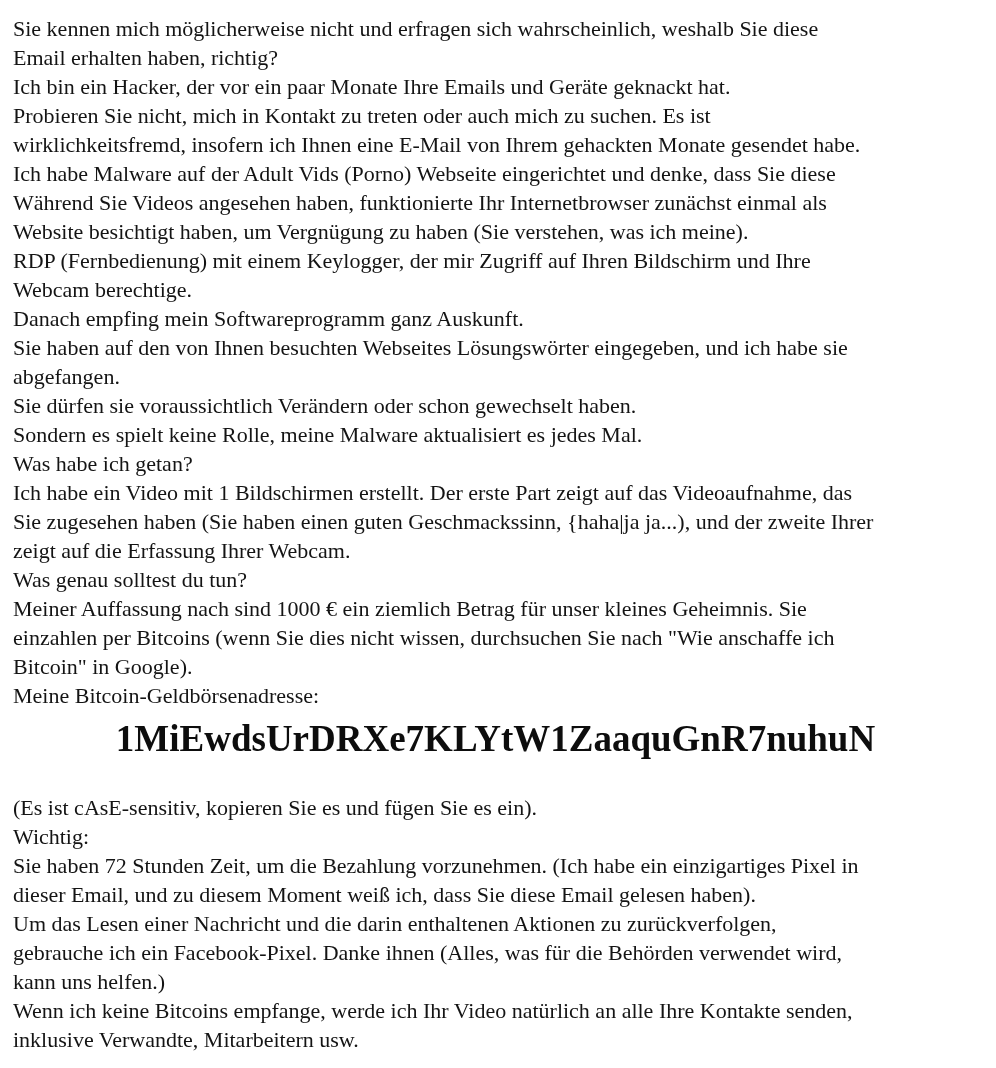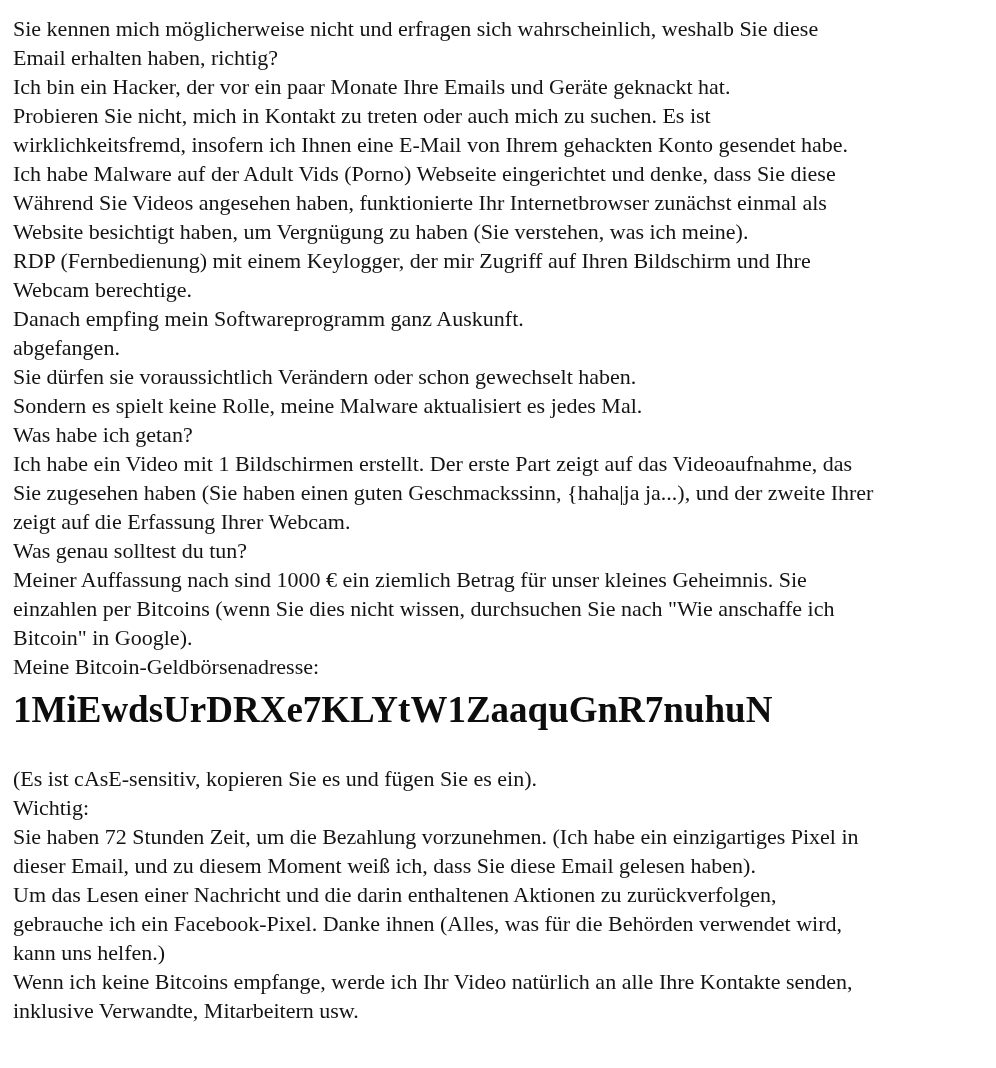--- a/index.html
+++ b/index.html
@@ -22,39 +22,41 @@
     white-space: nowrap;
     height: 29px;
   }
   .btc-address {
     font-size: 37px;
     font-weight: bold;
     line-height: 48px;
     margin: 5px 0 30px 0;
     white-space: nowrap;
     color: #0d0d0d;
+    text-align: center;
   }
 </style>
 </head>
 <body>
 
 <div class="page">
 
   <div>
     <div class="line">Sie kennen mich möglicherweise nicht und erfragen sich wahrscheinlich, weshalb Sie diese</div>
     <div class="line">Email erhalten haben, richtig?</div>
     <div class="line">Ich bin ein Hacker, der vor ein paar Monate Ihre Emails und Geräte geknackt hat.</div>
     <div class="line">Probieren Sie nicht, mich in Kontakt zu treten oder auch mich zu suchen. Es ist</div>
-    <div class="line">wirklichkeitsfremd, insofern ich Ihnen eine E-Mail von Ihrem gehackten Konto gesendet habe.</div>
+    <div class="line">wirklichkeitsfremd, insofern ich Ihnen eine E-Mail von Ihrem gehackten Monate gesendet habe.</div>
     <div class="line">Ich habe Malware auf der Adult Vids (Porno) Webseite eingerichtet und denke, dass Sie diese</div>
     <div class="line">Während Sie Videos angesehen haben, funktionierte Ihr Internetbrowser zunächst einmal als</div>
     <div class="line">Website besichtigt haben, um Vergnügung zu haben (Sie verstehen, was ich meine).</div>
     <div class="line">RDP (Fernbedienung) mit einem Keylogger, der mir Zugriff auf Ihren Bildschirm und Ihre</div>
     <div class="line">Webcam berechtige.</div>
     <div class="line">Danach empfing mein Softwareprogramm ganz Auskunft.</div>
+    <div class="line">Sie haben auf den von Ihnen besuchten Webseites Lösungswörter eingegeben, und ich habe sie</div>
     <div class="line">abgefangen.</div>
     <div class="line">Sie dürfen sie voraussichtlich Verändern oder schon gewechselt haben.</div>
     <div class="line">Sondern es spielt keine Rolle, meine Malware aktualisiert es jedes Mal.</div>
     <div class="line">Was habe ich getan?</div>
     <div class="line">Ich habe ein Video mit 1 Bildschirmen erstellt. Der erste Part zeigt auf das Videoaufnahme, das</div>
     <div class="line">Sie zugesehen haben (Sie haben einen guten Geschmackssinn, {haha|ja ja...), und der zweite Ihrer</div>
     <div class="line">zeigt auf die Erfassung Ihrer Webcam.</div>
     <div class="line">Was genau solltest du tun?</div>
     <div class="line">Meiner Auffassung nach sind 1000 € ein ziemlich Betrag für unser kleines Geheimnis. Sie</div>
     <div class="line">einzahlen per Bitcoins (wenn Sie dies nicht wissen, durchsuchen Sie nach "Wie anschaffe ich</div>

